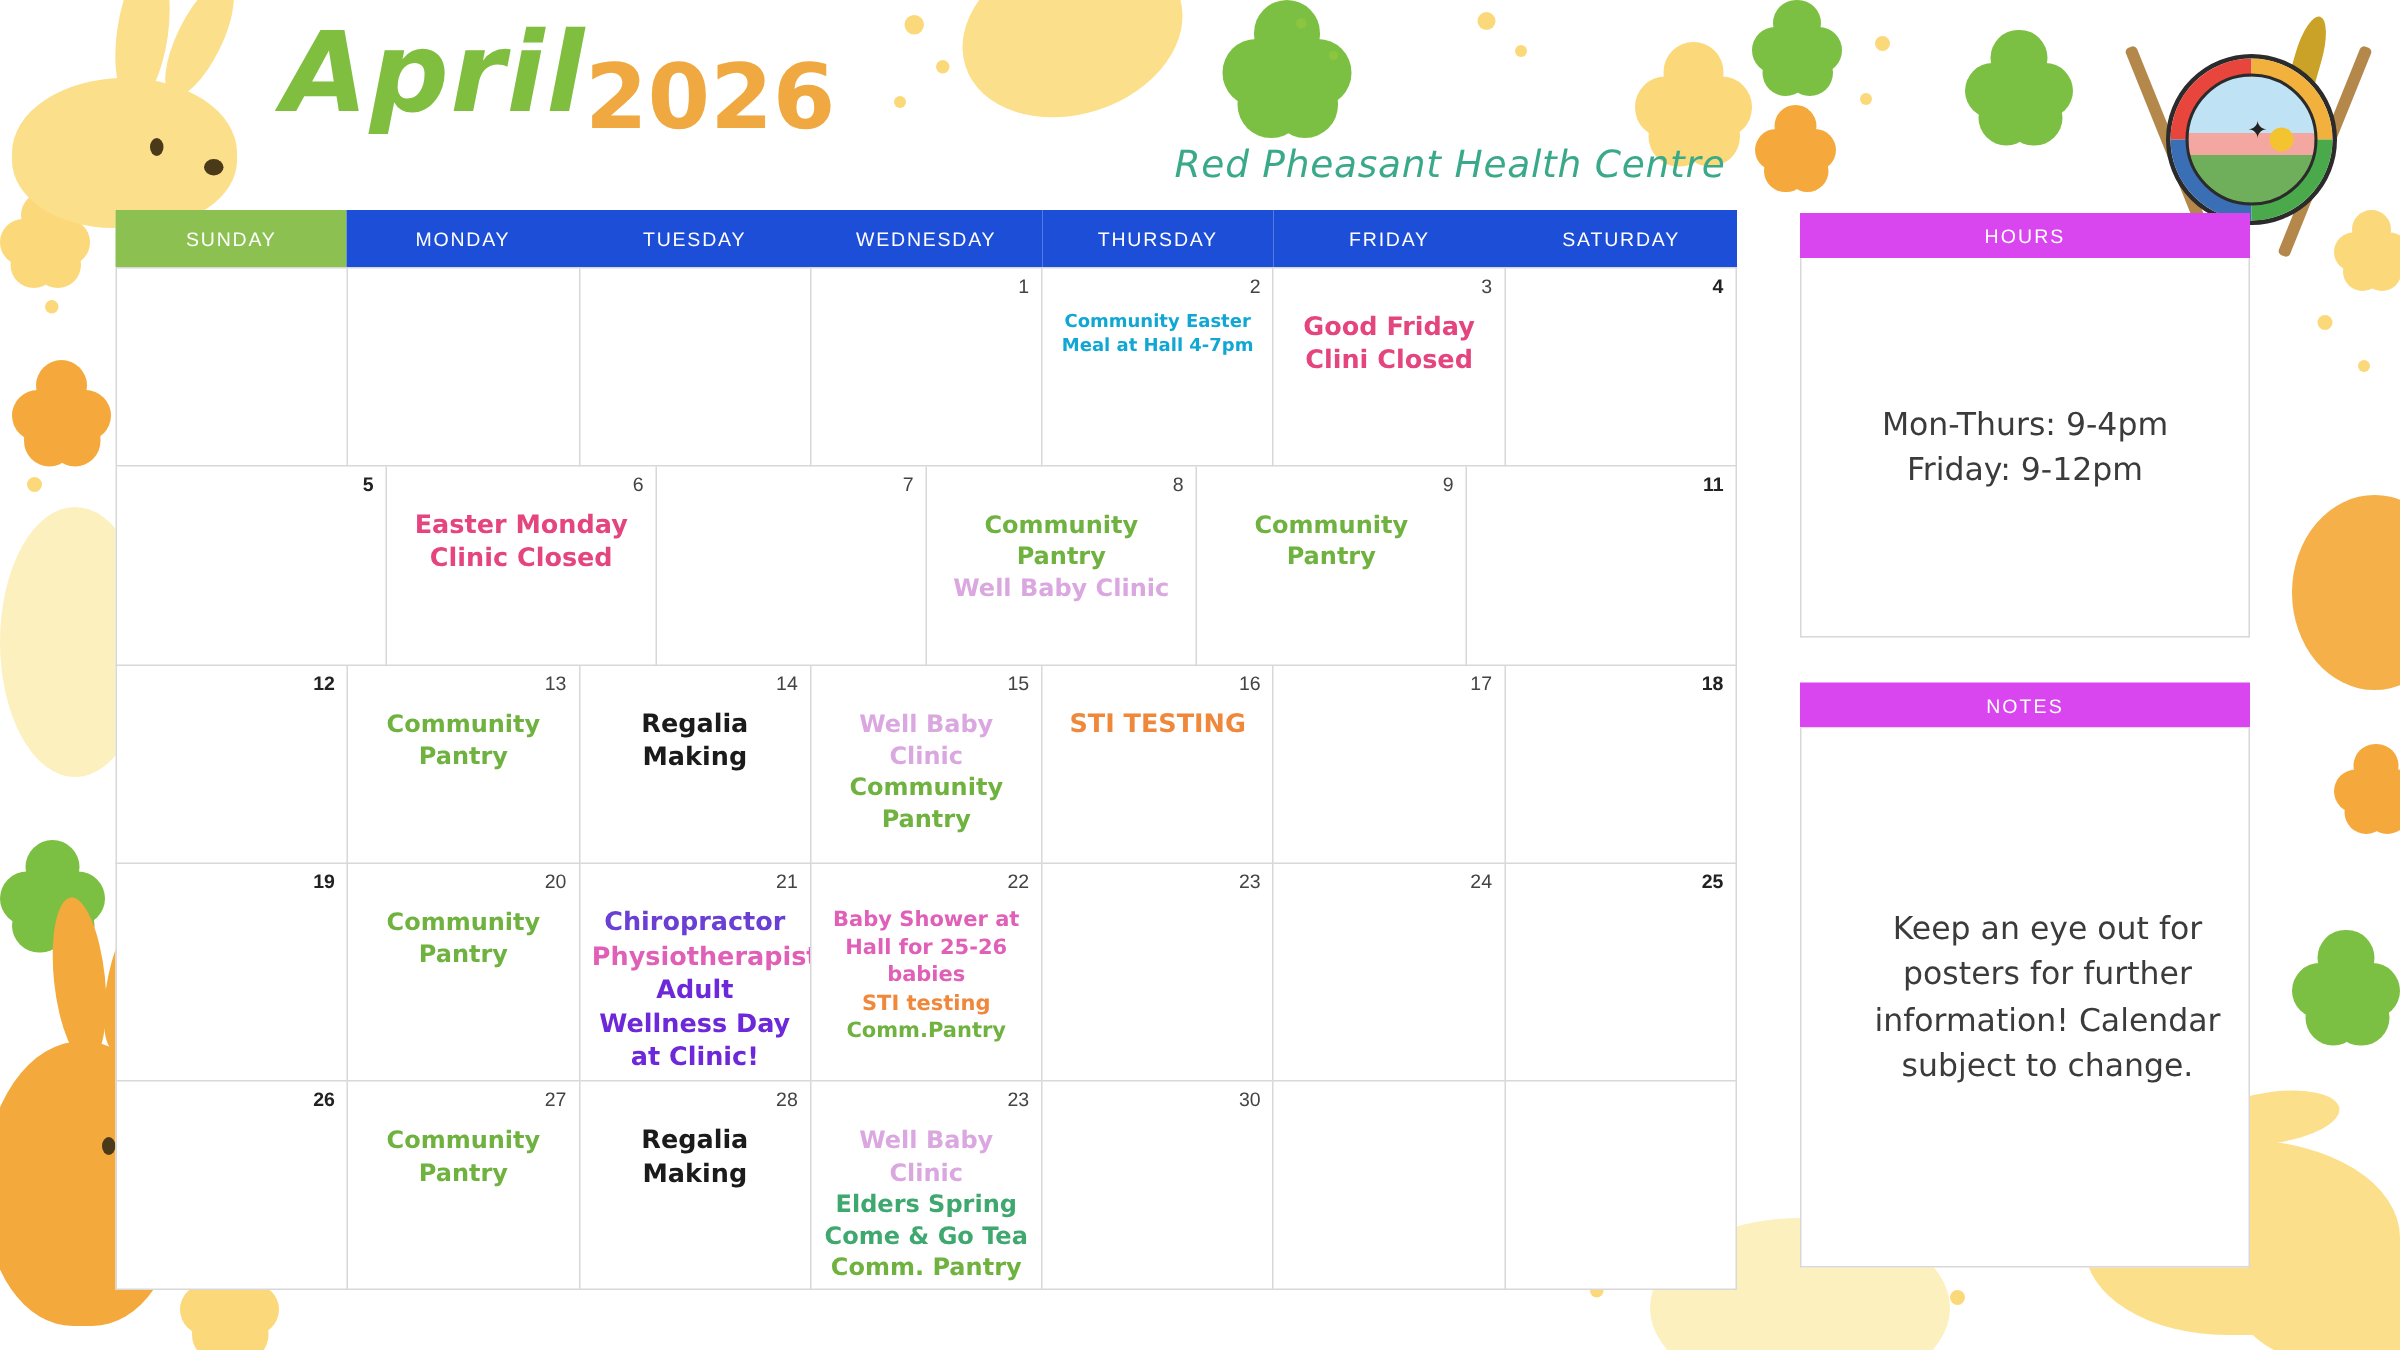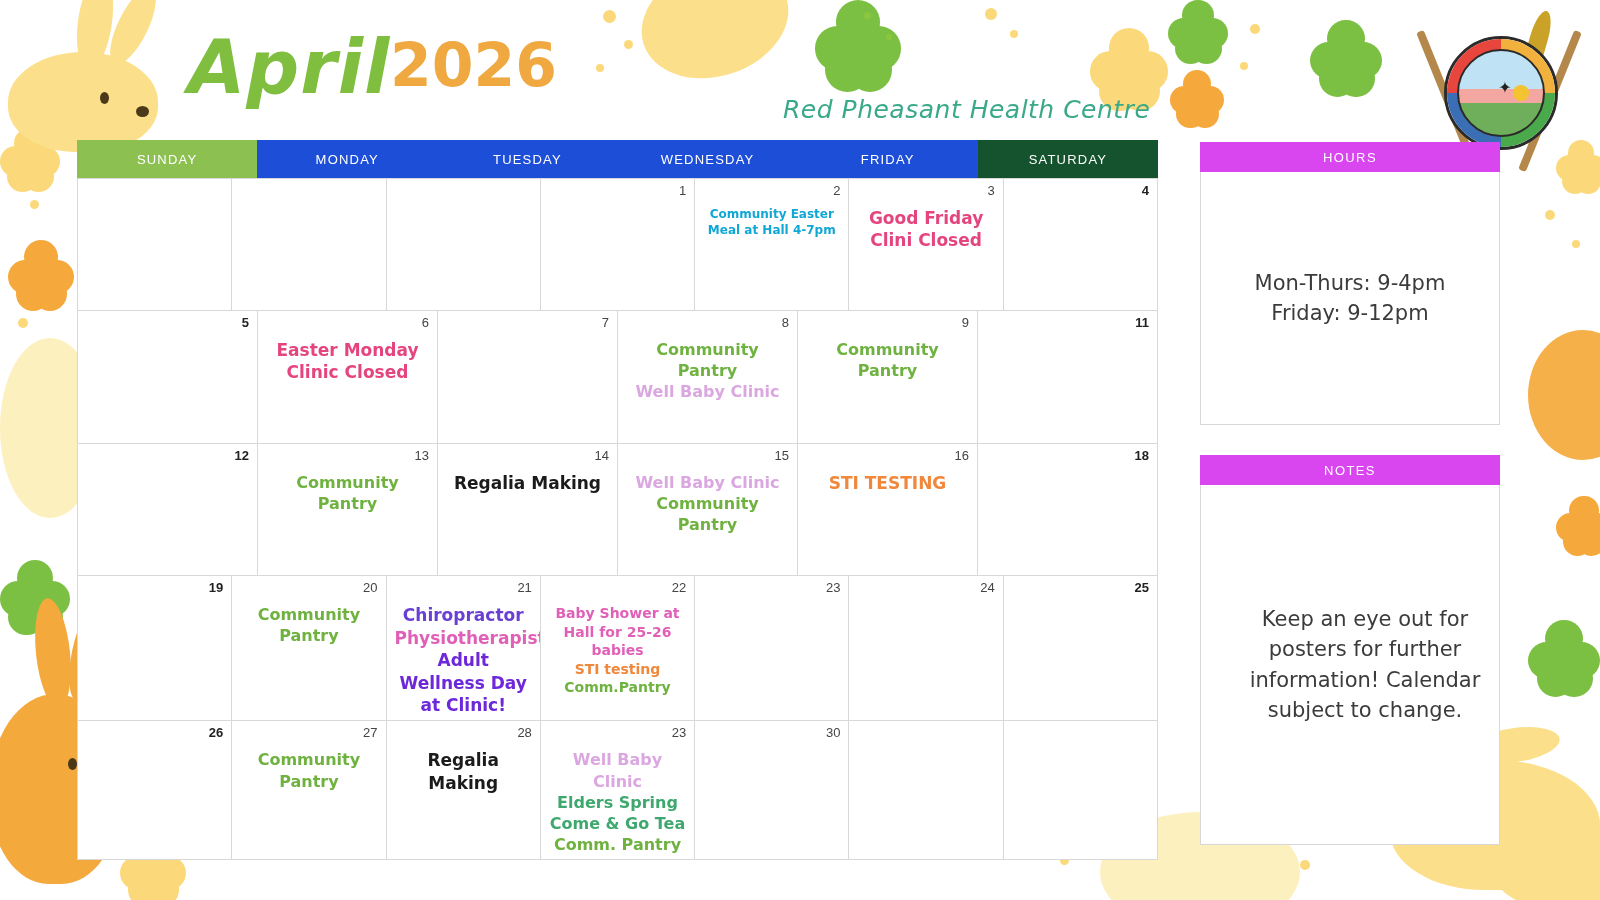--- a/index.html
+++ b/index.html
@@ -60,21 +60,21 @@
     width: 13px; height: 11px;
     border-radius: 50%;
     background: #4a3a1a;
   }
   .bunny-orange .body, .bunny-orange .ear { background: #f4a93d; }
 
   
   .header { position: absolute; left: 0; top: 0; width: 1600px; height: 148px; }
   .title-month {
     position: absolute;
-    left: 188px; top: 24px;
+    left: 188px; top: 6px;
     font-family: "DejaVu Sans", sans-serif;
     font-size: 74px;
     font-style: italic;
     font-weight: bold;
     color: #7fbe3f;
     letter-spacing: 1px;
   }
   .title-year {
     position: absolute;
     left: 390px; top: 30px;
@@ -151,21 +151,21 @@
     color: #ffffff;
     font-size: 13px;
     letter-spacing: 1.2px;
     display: flex;
     align-items: center;
     justify-content: center;
     font-family: "Liberation Sans", sans-serif;
   }
   .cal-head .sun-h { background: #8cc152; }
   .cal-head .wk-h  { background: #1d4ed8; }
-  .cal-head .sat-h { background: #14532d; }
+  .cal-head .sat-h { background: #1d4ed8; }
 
   .cal-body { display: flex; flex-direction: column; height: 682px; }
   .cal-row { display: flex; flex: 1; }
   .cell {
     flex: 1;
     border-right: 1px solid #d8d8d8;
     border-bottom: 1px solid #d8d8d8;
     position: relative;
     padding: 6px 8px 4px 8px;
     box-sizing: border-box;
@@ -381,20 +381,21 @@
     </div>
   </div>
 </div>
 
 <div class="calendar">
   <div class="cal-head">
     <div class="sun-h">SUNDAY</div>
     <div class="wk-h">MONDAY</div>
     <div class="wk-h">TUESDAY</div>
     <div class="wk-h">WEDNESDAY</div>
+    <div class="wk-h">THURSDAY</div>
     <div class="wk-h">FRIDAY</div>
     <div class="sat-h">SATURDAY</div>
   </div>
   <div class="cal-body" id="cal-body">
       <div class="cal-row">
         <div class="cell weekend"></div>
         <div class="cell"></div>
         <div class="cell"></div>
         <div class="cell">
           <div class="daynum">1</div>
@@ -466,20 +467,23 @@
           <div class="events">
             <span class="ev" style="color: rgb(219, 167, 224); font-size: 16px;">Well Baby Clinic</span>
             <span class="ev" style="color: rgb(111, 178, 63); font-size: 16px;">Community Pantry</span>
           </div>
         </div>
         <div class="cell">
           <div class="daynum">16</div>
           <div class="events">
             <span class="ev" style="color: rgb(240, 136, 60); font-size: 17px;">STI TESTING</span>
           </div>
+        </div>
+        <div class="cell">
+          <div class="daynum">17</div>
         </div>
         <div class="cell weekend">
           <div class="daynum bold">18</div>
         </div>
       </div>
       <div class="cal-row">
         <div class="cell weekend">
           <div class="daynum bold">19</div>
         </div>
         <div class="cell">

